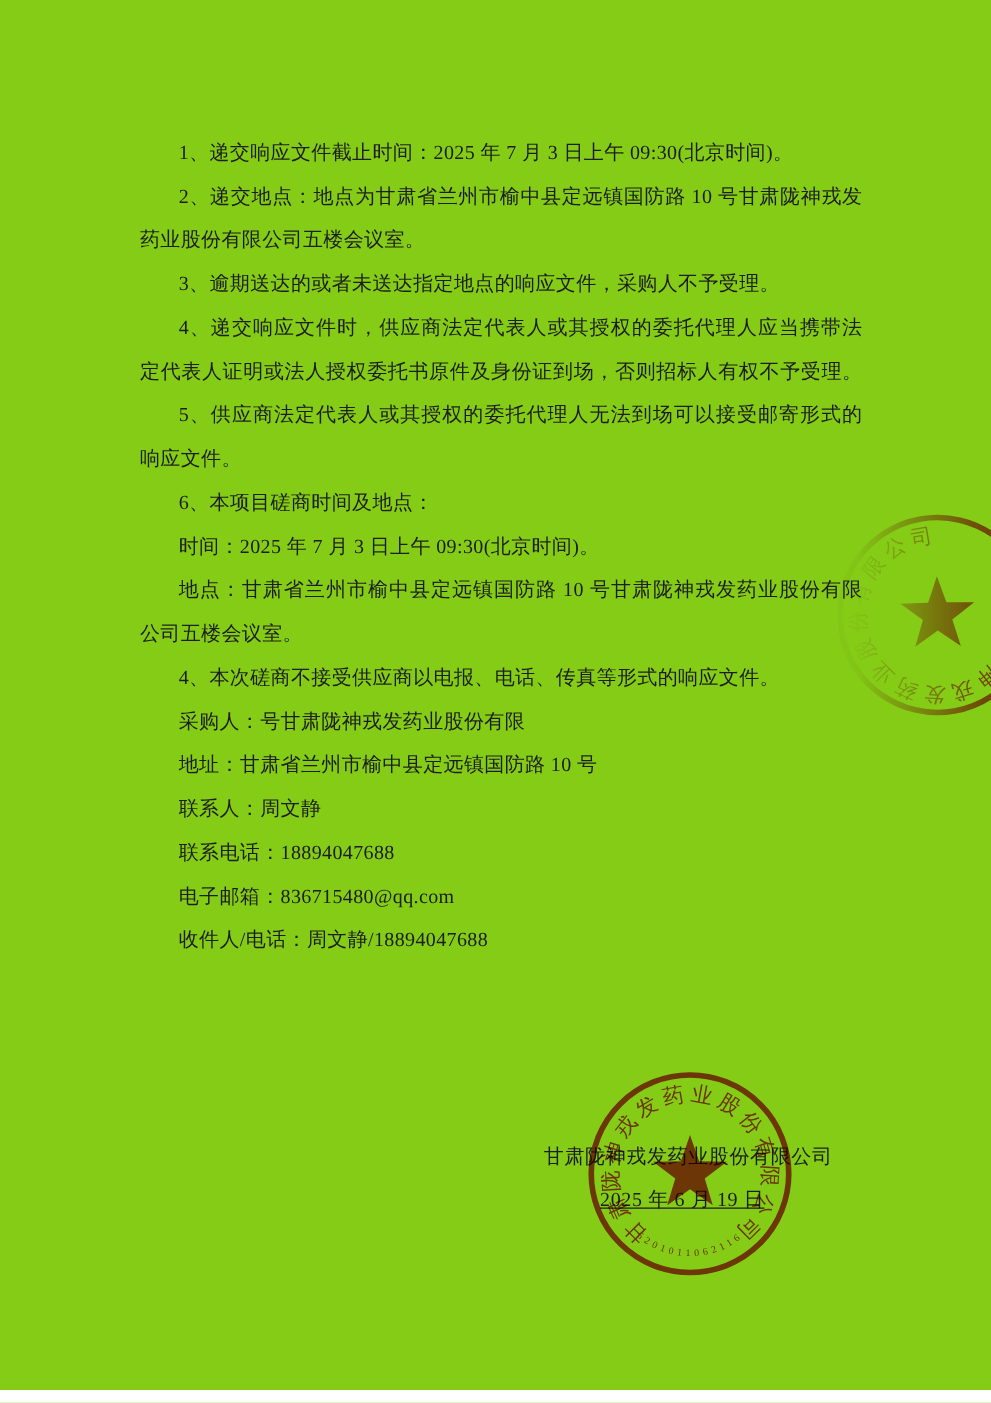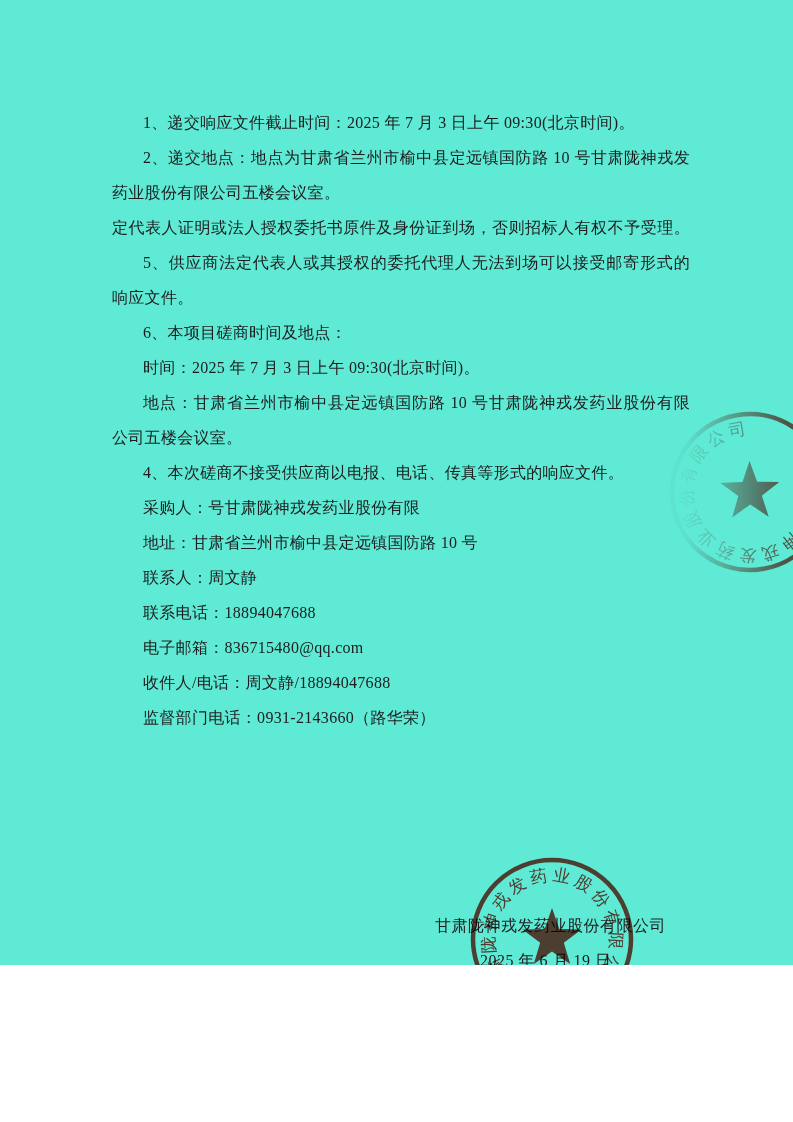--- a/index.html
+++ b/index.html
@@ -2,22 +2,22 @@
 <html><head>
 <meta charset="utf-8">
 <style>
   html,body{margin:0;padding:0;}
   body{
     width:793px;height:1122px;overflow:hidden;
     background:#ffffff;
     font-family:"Liberation Serif","DejaVu Serif",serif;
   }
   .page{
-    position:relative;width:793px;height:965px;
-    background:#5eead4;color:#1d1d1f;overflow:hidden;
+    position:relative;width:793px;height:1112px;
+    background:#84cc16;color:#1d1d1f;overflow:hidden;
   }
   .text-block{
     position:absolute;left:112px;top:105px;width:578px;
     font-size:16px;
   }
   .line{
     height:35px;line-height:35px;white-space:nowrap;
     letter-spacing:0.3px;
   }
   .line.indent{padding-left:31px;}
@@ -49,35 +49,36 @@
 </style>
 </head>
 <body>
 
 <div class="page">
 
   <div class="text-block">
       <div class="line indent">1、递交响应文件截止时间：2025 年 7 月 3 日上午 09:30(北京时间)。</div>
       <div class="line indent justify">2、递交地点：地点为甘肃省兰州市榆中县定远镇国防路 10 号甘肃陇神戎发</div>
       <div class="line">药业股份有限公司五楼会议室。</div>
+      <div class="line indent">3、逾期送达的或者未送达指定地点的响应文件，采购人不予受理。</div>
+      <div class="line indent justify">4、递交响应文件时，供应商法定代表人或其授权的委托代理人应当携带法</div>
       <div class="line justify">定代表人证明或法人授权委托书原件及身份证到场，否则招标人有权不予受理。</div>
       <div class="line indent justify">5、供应商法定代表人或其授权的委托代理人无法到场可以接受邮寄形式的</div>
       <div class="line">响应文件。</div>
       <div class="line indent">6、本项目磋商时间及地点：</div>
       <div class="line indent">时间：2025 年 7 月 3 日上午 09:30(北京时间)。</div>
       <div class="line indent justify">地点：甘肃省兰州市榆中县定远镇国防路 10 号甘肃陇神戎发药业股份有限</div>
       <div class="line">公司五楼会议室。</div>
       <div class="line indent">4、本次磋商不接受供应商以电报、电话、传真等形式的响应文件。</div>
       <div class="line indent">采购人：号甘肃陇神戎发药业股份有限</div>
       <div class="line indent">地址：甘肃省兰州市榆中县定远镇国防路 10 号</div>
       <div class="line indent">联系人：周文静</div>
       <div class="line indent">联系电话：18894047688</div>
       <div class="line indent">电子邮箱：836715480@qq.com</div>
       <div class="line indent">收件人/电话：周文静/18894047688</div>
-      <div class="line indent">监督部门电话：0931-2143660（路华荣）</div>
     </div>
 
   <div class="signature">
     <div class="sig-company">甘肃陇神戎发药业股份有限公司</div>
     <div class="sig-date">2025 年 6 月 19 日</div>
   </div>
 
   <div class="stamp stamp-company">
     <svg viewBox="0 0 200 200">
       <circle cx="100" cy="100" r="79" fill="none" stroke="#cc332b" stroke-width="4.5"></circle>

